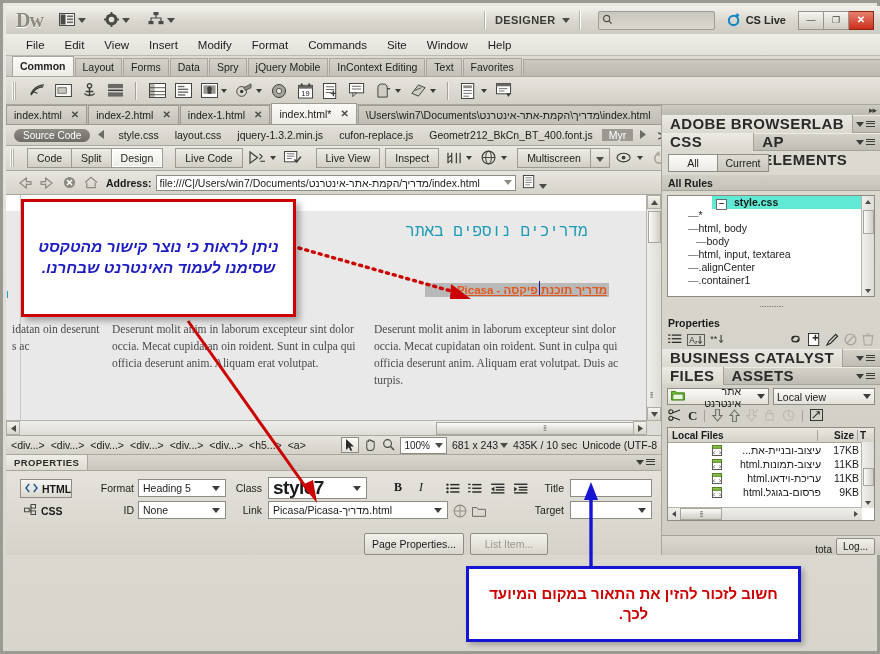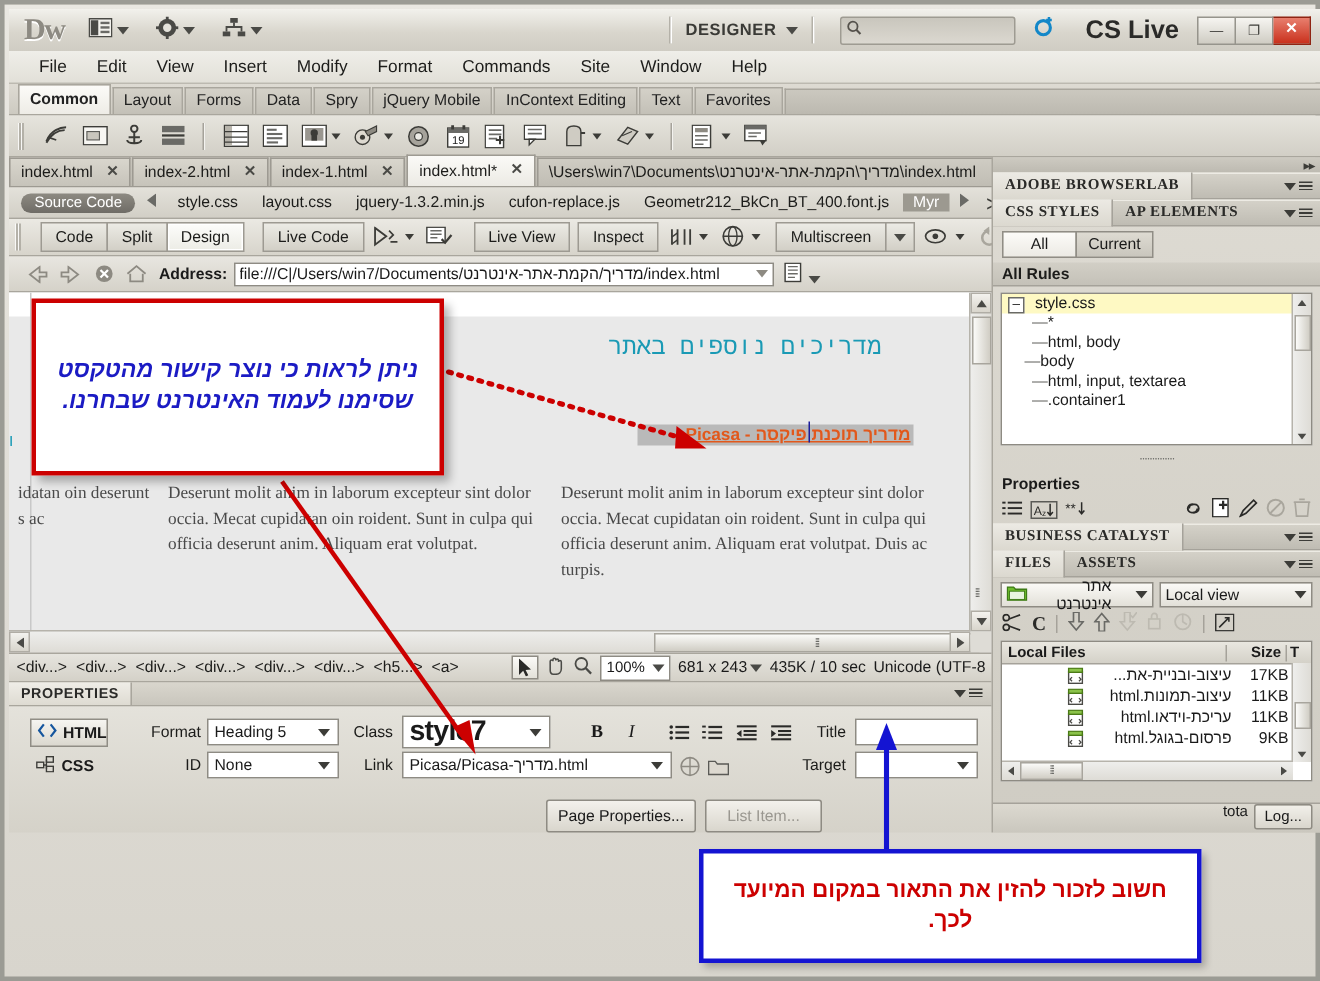--- a/index.html
+++ b/index.html
@@ -50,22 +50,22 @@
   .designer{
     font-size:11px;font-weight:bold;color:#3a3a36;letter-spacing:.4px;
   }
   .searchbox{
     width:112px;height:17px;margin-left:8px;
     background:linear-gradient(#c9c6bd,#dbd8d0);
     border:1px solid #9e9b92;border-radius:2px;
     display:flex;align-items:center;padding-left:3px;
   }
   .cslive{
-    display:flex;align-items:center;gap:20px;margin-left:12px;
-    font-size:17px;font-weight:bold;color:#2a2a28;
+    display:flex;align-items:center;gap:4px;margin-left:12px;
+    font-size:11px;font-weight:bold;color:#2a2a28;
   }
   .wbtns{display:flex;margin-left:12px;margin-right:6px;}
   .wbtn{
     width:24px;height:17px;border:1px solid #96948c;border-left:none;
     background:linear-gradient(#f6f5f1,#cfccc3);
     display:flex;align-items:center;justify-content:center;
   }
   .wbtn:first-child{border-left:1px solid #96948c;}
   .wbtn.close{background:linear-gradient(#e87f6e,#c9301c);border-color:#8f2413;}
   .wbtn .gl{font-size:9px;color:#3c3c38;line-height:1;}
@@ -293,43 +293,43 @@
     background:linear-gradient(#dedbd3,#cfccc3);
     border-left:1px solid #a9a69d;box-sizing:border-box;
   }
   .collapse-row{height:10px;background:linear-gradient(#cdcac1,#bdbab1);display:flex;align-items:center;justify-content:flex-end;padding-right:4px;}
   .panel-head{
     height:18px;background:linear-gradient(#d4d1c8,#bfbcb3);
     border-top:1px solid #edebe4;border-bottom:1px solid #a5a29a;
     display:flex;align-items:center;box-sizing:border-box;
   }
   .ph-tab{
-    height:18px;line-height:18px;padding:0 8px;font-size:10px;font-weight:bold;
-    letter-spacing:.4px;color:#2a2a28;font-family:Liberation Serif, serif;
+    height:18px;line-height:18px;padding:0 8px;font-size:15px;font-weight:bold;
+    letter-spacing:.4px;color:#2a2a28;
   }
   .ph-tab.active{background:linear-gradient(#eceae4,#dbd8cf);border-right:1px solid #a5a29a;}
   .ph-menu{margin-left:auto;display:flex;align-items:center;gap:2px;padding-right:5px;}
   .hamb{width:9px;height:7px;background:repeating-linear-gradient(#3c3c38 0 1px,transparent 1px 2.4px);}
   .seg{
     height:18px;display:flex;align-items:center;justify-content:center;
     font-size:10.5px;border:1px solid #908d85;box-sizing:border-box;
     background:linear-gradient(#dedbd2,#c9c6bd);
   }
   .seg.on{background:linear-gradient(#fcfbf8,#eceae4);}
   .subhead{
     height:15px;background:linear-gradient(#d2cfc6,#c4c1b8);
     font-size:10.5px;font-weight:bold;display:flex;align-items:center;
     padding-left:6px;border-bottom:1px solid #a5a29a;color:#1c1c1a;
   }
   .rules{
     position:relative;margin:4px 5px 0 5px;height:100px;background:#fff;
     border:1px solid #8e8b83;overflow:hidden;font-size:10.5px;
   }
   .rule-row{height:13px;line-height:13px;padding-left:4px;white-space:nowrap;}
-  .rule-row.sel{background:#fef9c3;font-weight:normal;}
+  .rule-row.sel{background:#5eead4;font-weight:bold;margin-left:44px;}
   .tree-dash{color:#6a6a66;}
   .propsx{
     margin-top:4px;height:16px;font-size:10.5px;font-weight:bold;padding-left:6px;line-height:16px;
   }
   .propicons{height:18px;display:flex;align-items:center;padding:0 6px;gap:5px;}
   .fsel{
     height:17px;border:1px solid #8e8b83;background:linear-gradient(#fbfaf7,#e2e0d8);
     font-size:10.5px;display:flex;align-items:center;box-sizing:border-box;padding:0 3px;gap:16px;
   }
   .filetable{
@@ -341,21 +341,21 @@
     display:flex;align-items:center;font-weight:bold;font-size:10px;
   }
   .ft-row{height:14px;display:flex;align-items:center;padding-right:2px;padding-left:13px;}
   .ft-name{flex:1;text-align:right;direction:rtl;padding-right:4px;overflow:hidden;white-space:nowrap;}
   .ft-size{width:34px;text-align:right;padding-right:3px;}
   .ft-type{width:10px;}
   .folder-ico{width:12px;height:11px;display:inline-block;margin-right:2px;}
   .log-row{
     position:absolute;left:0;bottom:0;width:219px;height:20px;
     background:linear-gradient(#dcd9d0,#cac7be);border-top:1px solid #a5a29a;
-    display:flex;align-items:flex-start;justify-content:flex-end;gap:4px;padding-right:6px;
+    display:flex;align-items:flex-end;justify-content:flex-end;gap:4px;padding-right:6px;
     font-size:10px;box-sizing:border-box;
   }
   .logbtn{
     height:15px;line-height:15px;padding:0 6px;font-size:10px;
     background:linear-gradient(#f2f0ea,#d9d6cd);border:1px solid #8e8b83;border-radius:2px;
   }
 
   
   .callout{
     position:absolute;box-sizing:border-box;background:#fff;
@@ -1030,25 +1030,28 @@
       <div class="rule-row sel">
         <span style="display:inline-block;width:9px;height:9px;border:1px solid #6a6a66;line-height:7px;text-align:center;font-size:9px;margin-right:4px;background:#fff">–</span>
         <span>style.css</span>
       </div>
       <div class="rule-row" style="padding-left:20px">
         <span class="tree-dash">—</span><span>*</span>
       </div>
       <div class="rule-row" style="padding-left:20px">
         <span class="tree-dash">—</span><span>html, body</span>
       </div>
-      <div class="rule-row" style="padding-left:15px">
+      <div class="rule-row" style="padding-left:28px">
         <span class="tree-dash">—</span><span>body</span>
       </div>
       <div class="rule-row" style="padding-left:20px">
         <span class="tree-dash">—</span><span>html, input, textarea</span>
+      </div>
+      <div class="rule-row" style="padding-left:20px">
+        <span class="tree-dash">—</span><span>.alignCenter</span>
       </div>
       <div class="rule-row" style="padding-left:20px">
         <span class="tree-dash">—</span><span>.container1</span>
       </div>
 
       <div style="position:absolute;right:0;top:0;width:12px;bottom:0;background:linear-gradient(to right,#eeeeec,#dedcd6);border-left:1px solid #b6b3ab">
         <div style="width:12px;height:11px;display:flex;align-items:center;justify-content:center">
           <svg width="6" height="4" viewBox="0 0 6 4">
               <path d="M3 0 L6 4 L0 4z" fill="#4a4a46"></path>
             </svg>

